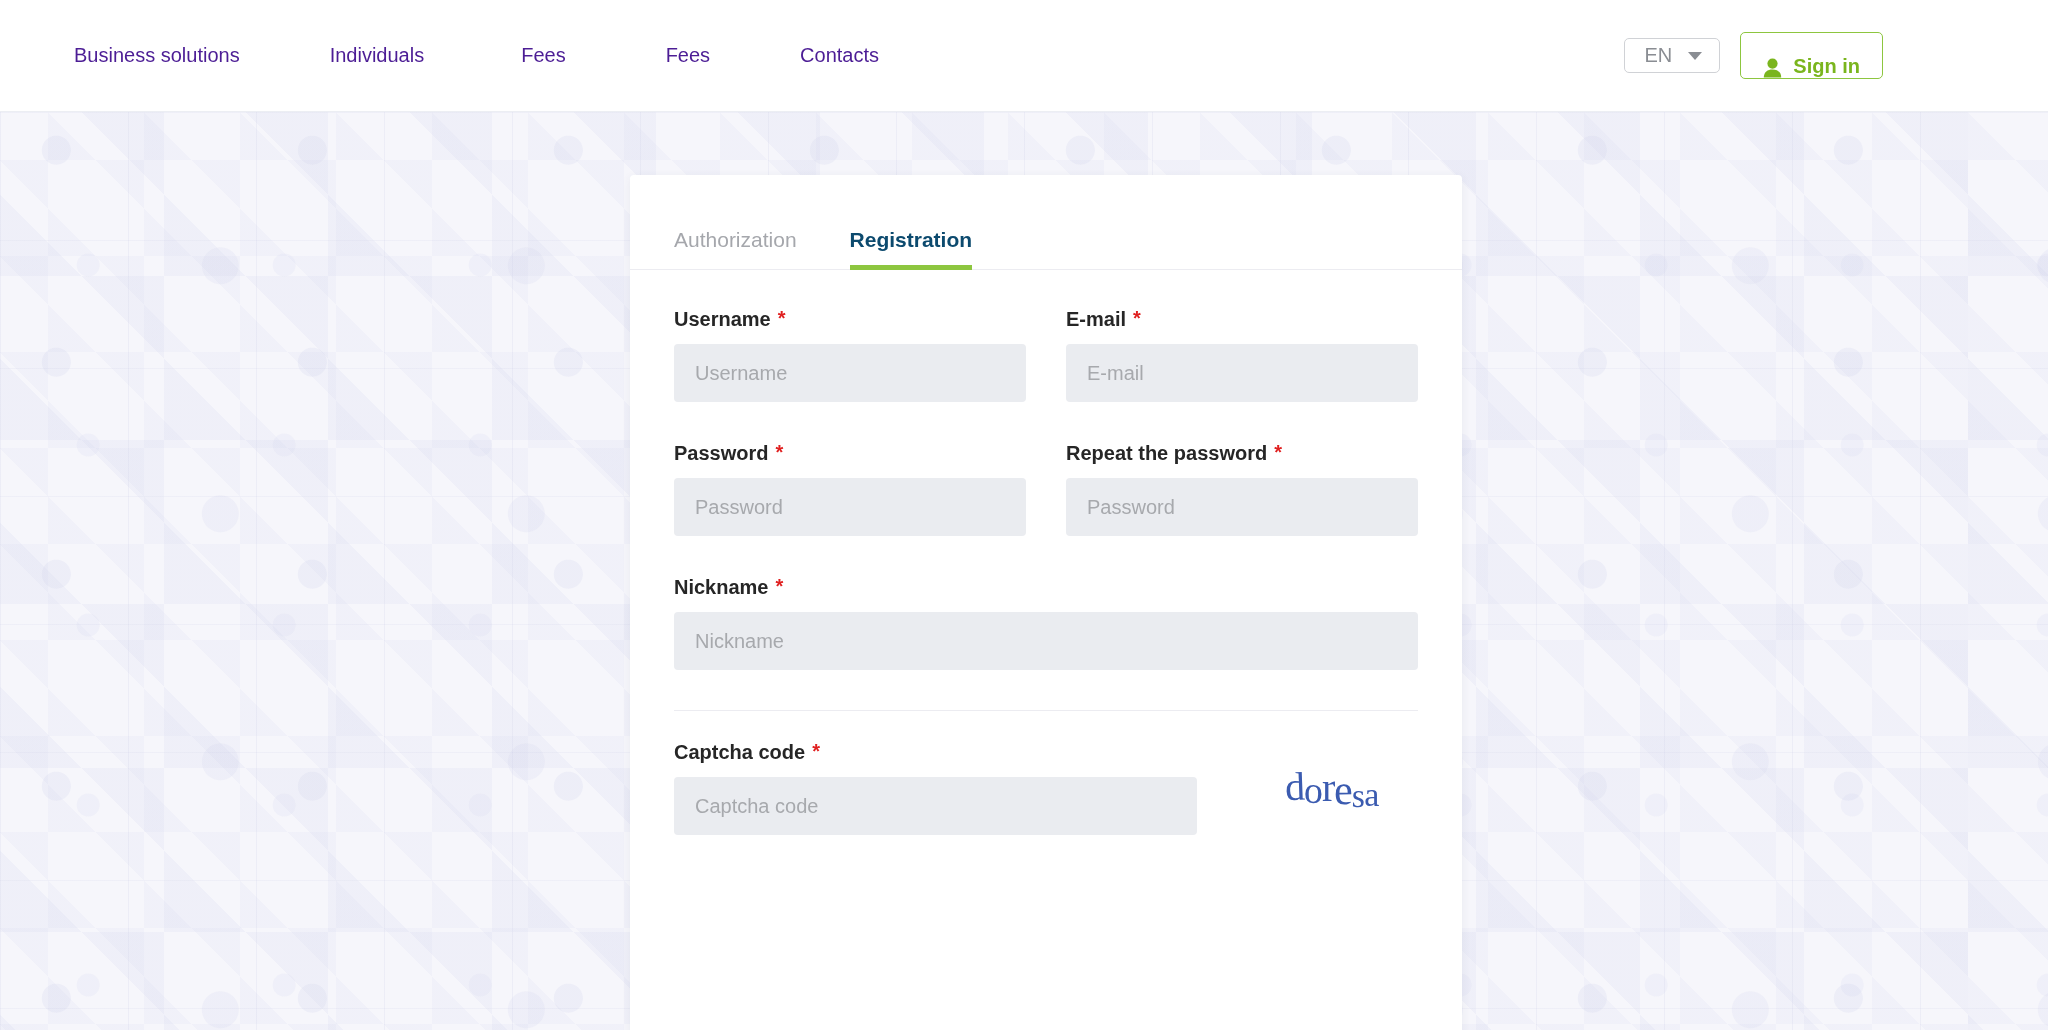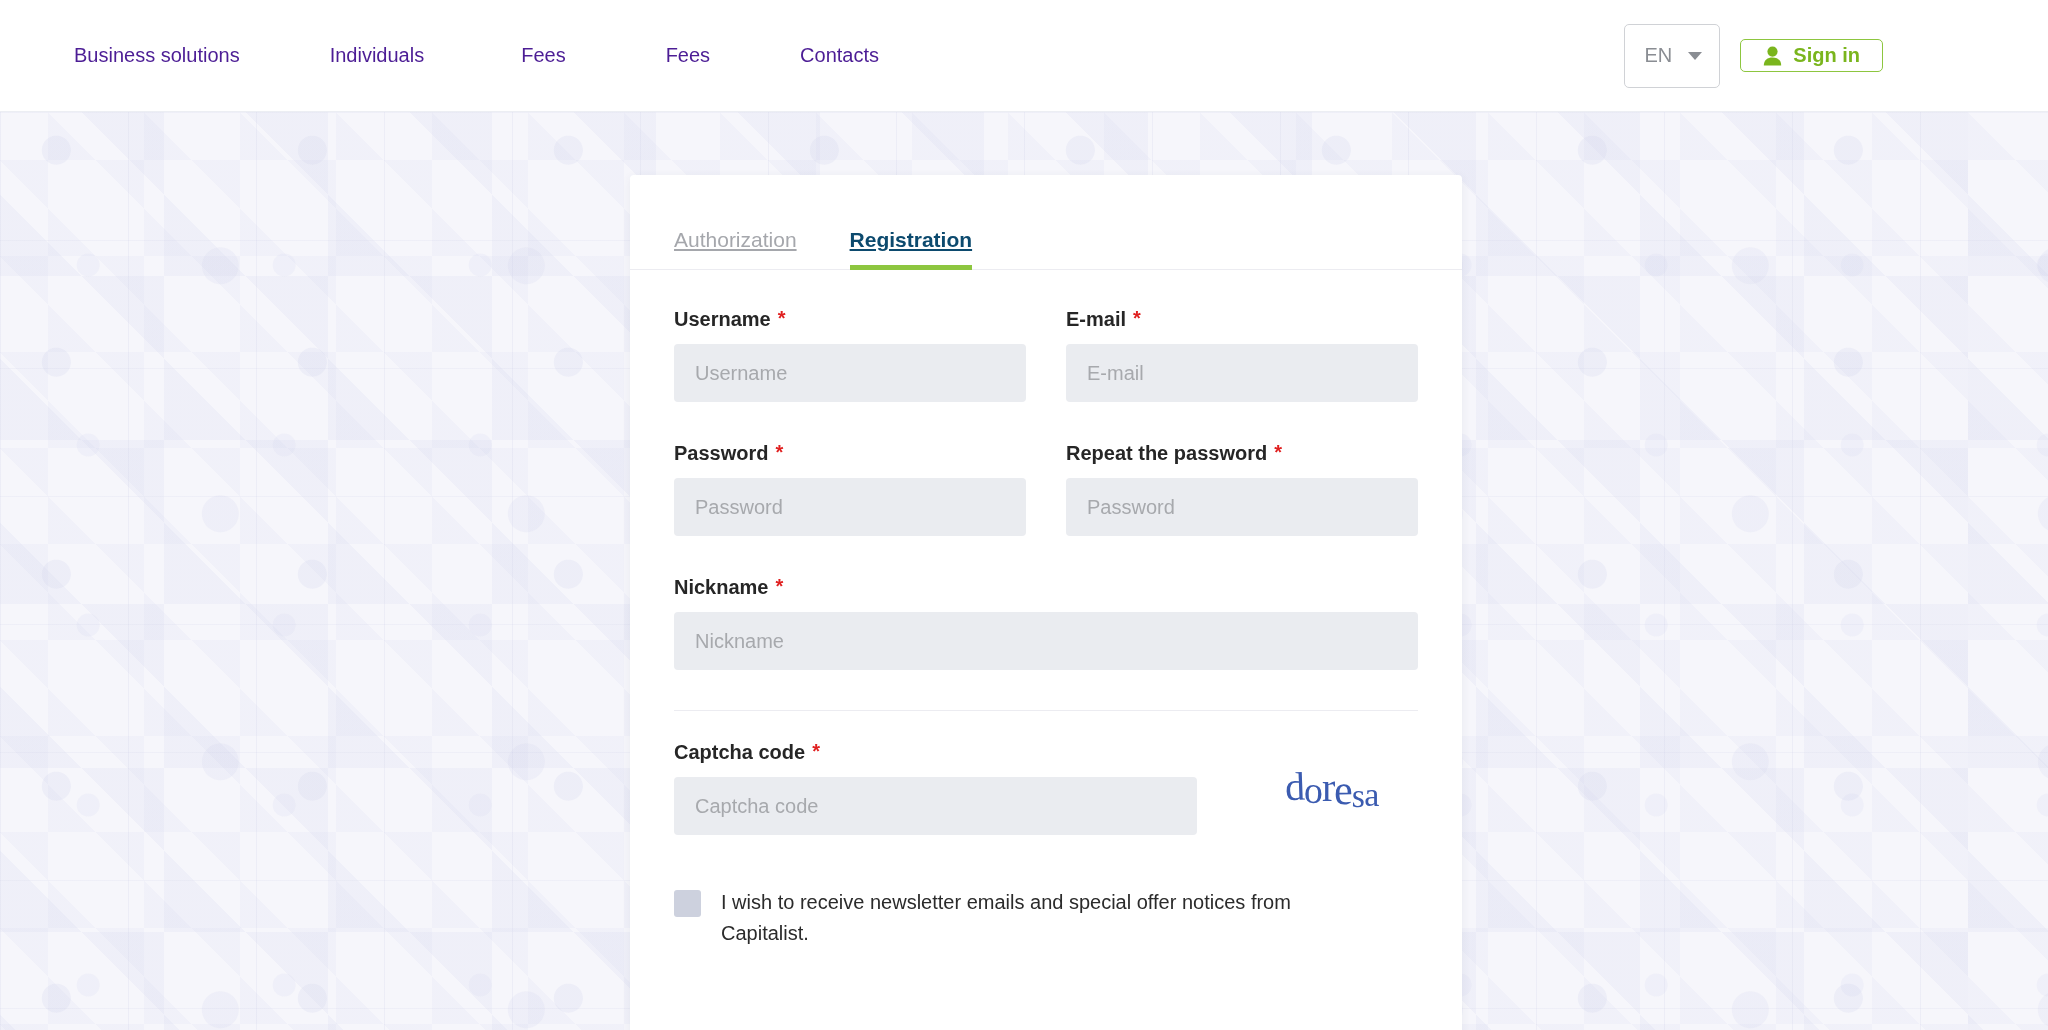--- a/index.html
+++ b/index.html
@@ -97,41 +97,41 @@
     display: flex;
     align-items: center;
     gap: 20px;
     margin-right: 165px;
   }
 
   .lang-select {
     display: flex;
     align-items: center;
     gap: 16px;
-    height: 64px;
+    height: 35px;
     padding: 0 17px 0 20px;
     border: 1px solid #d0d2d6;
     border-radius: 5px;
     background: #fff;
     cursor: pointer;
   }
   .lang-label { font-size: 20px; color: #8a8d93; }
   .caret-down {
     width: 0; height: 0;
     border-left: 7px solid transparent;
     border-right: 7px solid transparent;
     border-top: 8px solid #8a8d93;
   }
 
   .signin-btn {
     display: flex;
-    align-items: center;
+    align-items: flex-end;
     gap: 11px;
-    height: 33px;
-    padding: 15px 22px;
+    height: 47px;
+    padding: 0 22px;
     border: 1px solid #8dc63f;
     border-radius: 5px;
     background: #fff;
     cursor: pointer;
   }
   .signin-label {
     font-size: 20px;
     font-weight: bold;
     color: #7ab51d;
   }
@@ -156,21 +156,20 @@
     padding: 0 44px;
     border-bottom: 1px solid #ececf1;
   }
   .tab {
     font-size: 21px;
     padding-bottom: 17px;
     margin-right: 53px;
     cursor: pointer;
     position: relative;
     color: #a5a7ac;
-    text-decoration: underline;
   }
   .tab.active {
     color: #0c4a6e;
     font-weight: bold;
   }
   .tab.active::after {
     content: "";
     position: absolute;
     left: 0; right: 0; bottom: -1px;
     height: 5px;
@@ -369,19 +368,15 @@
         </div>
         <input class="input" type="text" placeholder="Captcha code" style="">
       </div>
       <div class="captcha-image">
         <div class="captcha-text">
           <span>d</span><span>o</span><span>r</span><span>e</span><span>s</span><span>a</span>
         </div>
       </div>
     </div>
 
-    <div class="newsletter-row">
-      <div class="checkbox"></div>
-      <div class="newsletter-text">I wish to receive newsletter emails and special offer notices from Capitalist.</div>
-    </div>
 
   </div>
 </div>
 
 </body></html>

